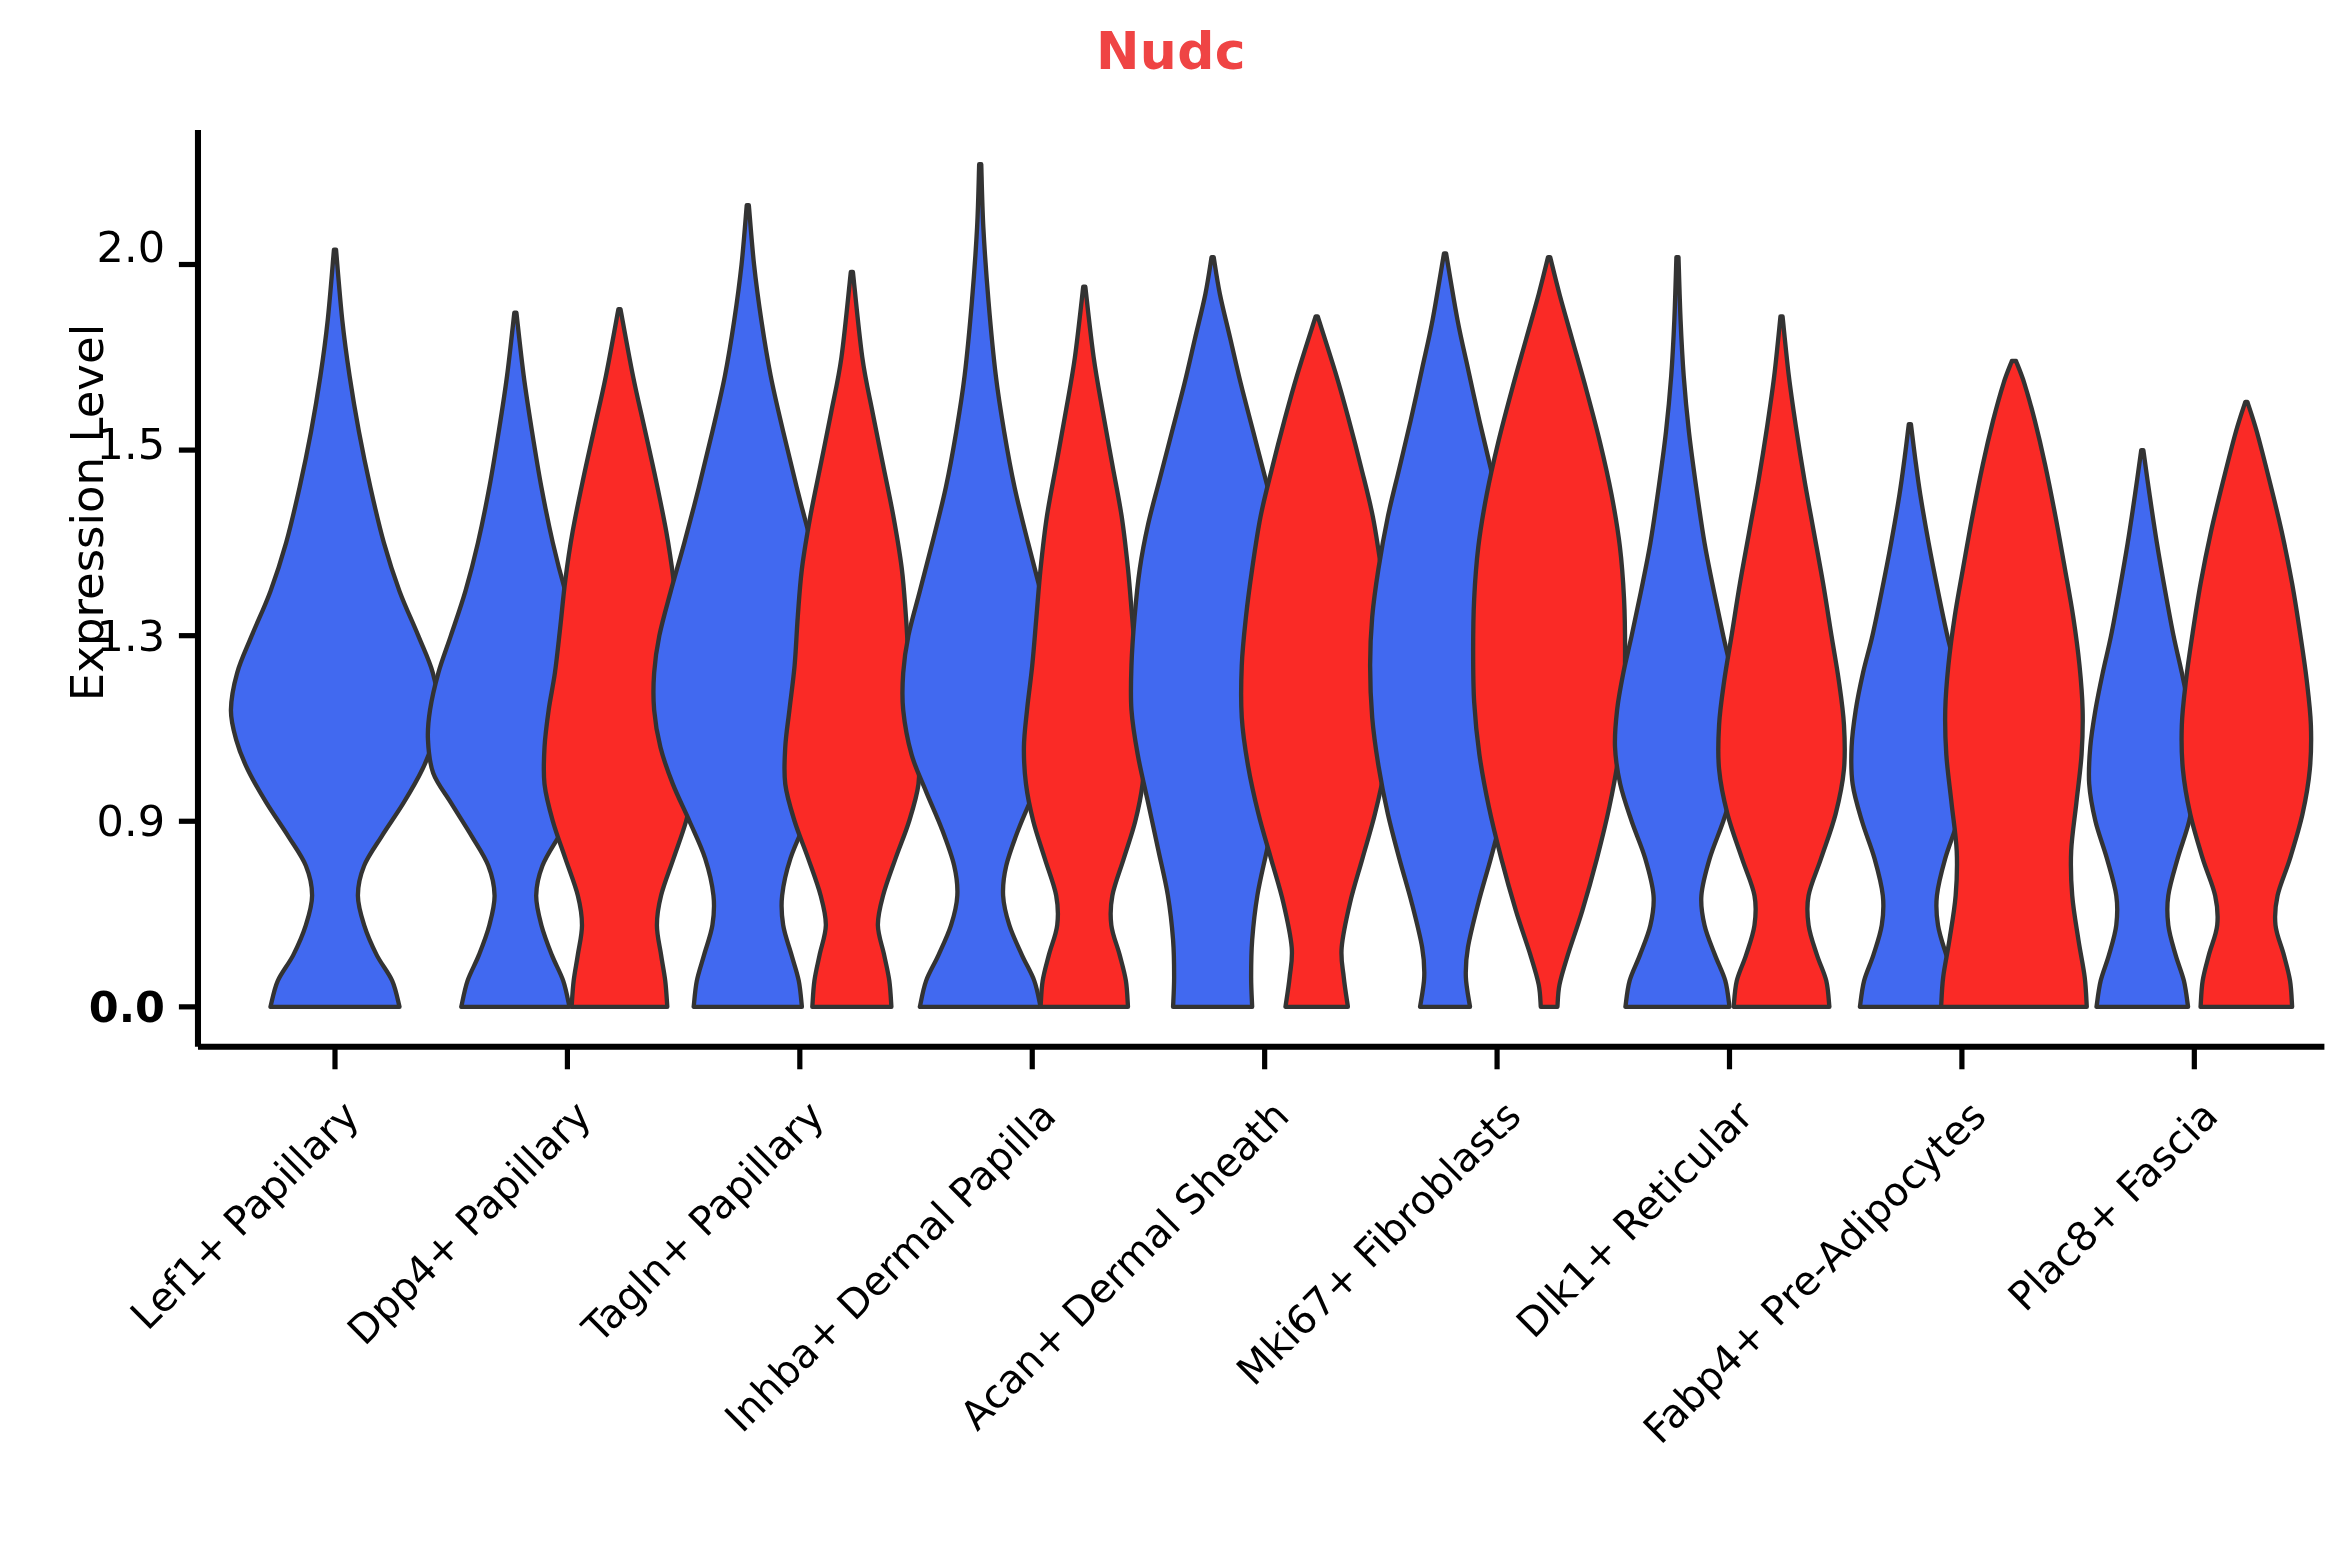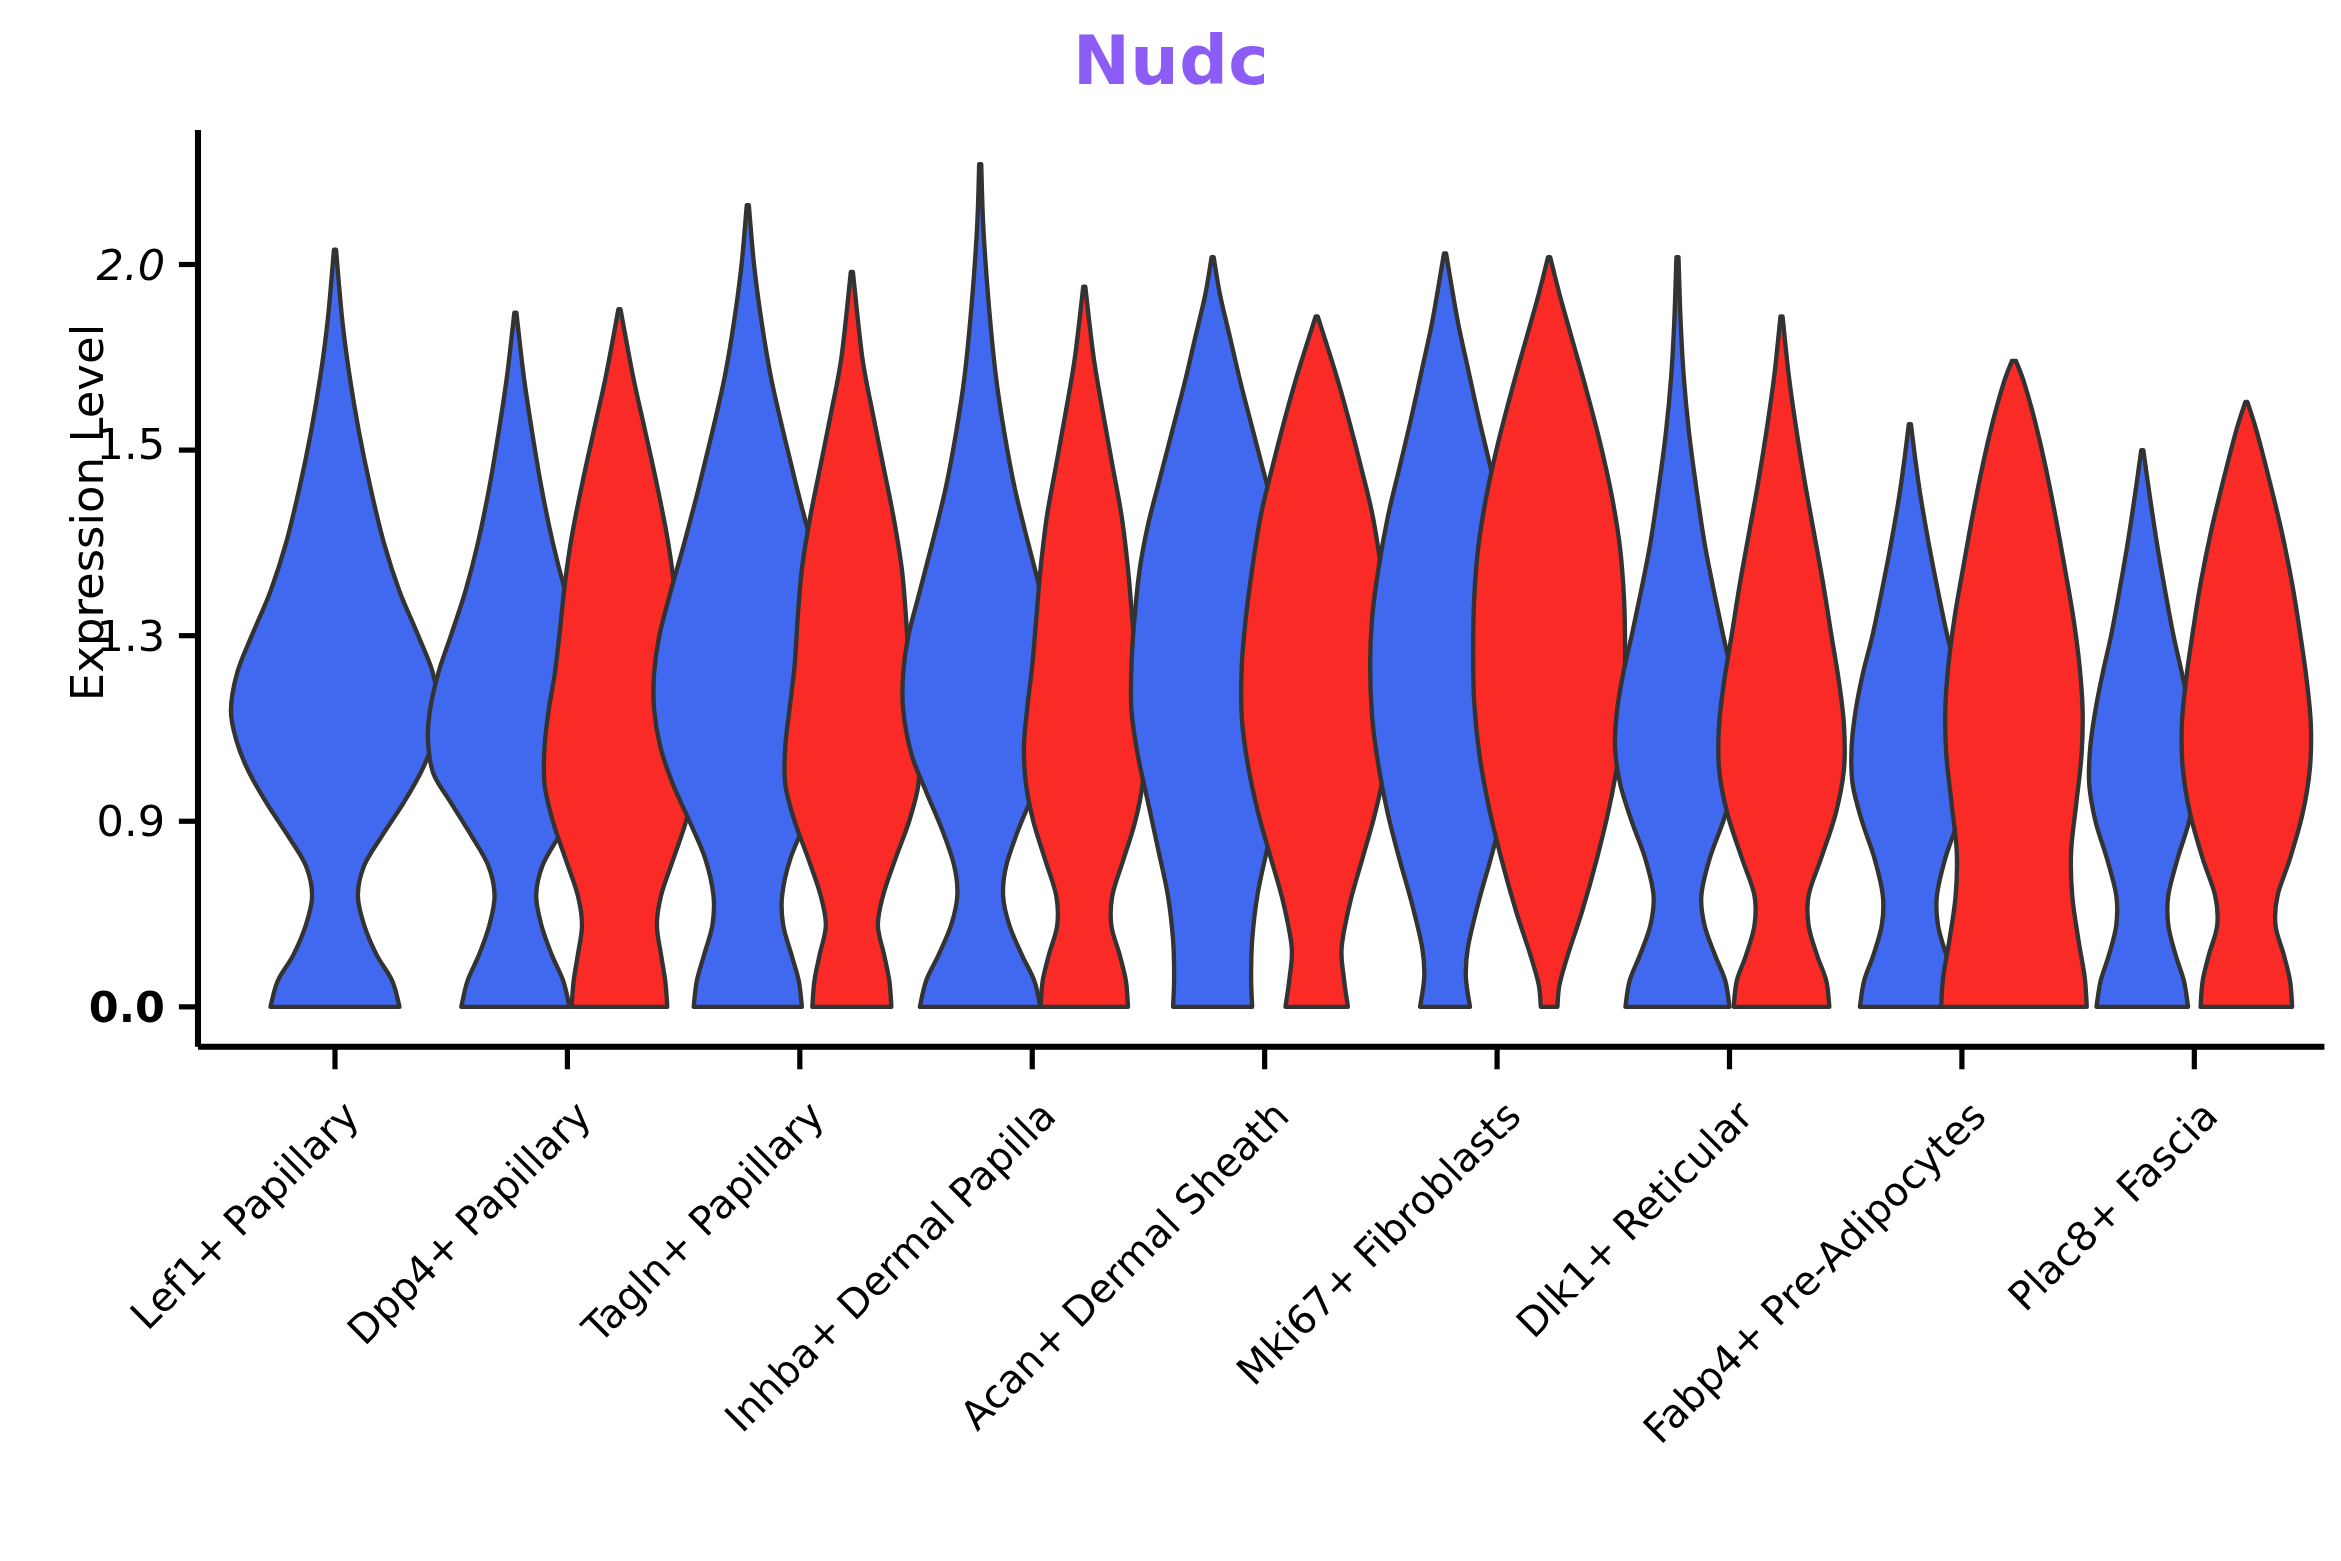--- a/index.html
+++ b/index.html
@@ -1,20 +1,20 @@
 <!DOCTYPE html>
 <html style="font-size:14px"><head>
 <meta charset="utf-8">
 <style>
   html,body{margin:0;padding:0;background:#ffffff;}
   body{width:2342px;height:1561px;font-family:"DejaVu Sans","Liberation Sans",sans-serif;}
   #root{position:relative;width:2342px;height:1561px;background:#fff;overflow:hidden;}
   #plot-title{
     position:absolute;left:0;top:21px;width:2342px;text-align:center;
-    font-size:68px;font-weight:bold;color:#8b5cf6;letter-spacing:0.4px;
+    font-size:52px;font-weight:bold;color:#ef4444;letter-spacing:0.4px;
   }
   #ylabel{
     position:absolute;left:-260px;top:486px;width:694px;text-align:center;
     transform:rotate(-90deg);transform-origin:center center;
     font-size:45px;color:#000;
   }
   .ytick-label{
     position:absolute;right:0;width:139px;text-align:right;
     font-size:43px;color:#000;transform:translateY(-50%);
   }
@@ -35,21 +35,21 @@
 
   <div id="plot-title">Nudc</div>
 
   <div id="ylabel">Expression Level</div>
 
   <div id="ytick-labels">
       <div class="ytick-label" style="top: 1007px; font-weight: bold;">0.0</div>
       <div class="ytick-label" style="top: 821px;">0.9</div>
       <div class="ytick-label" style="top: 636px;">1.3</div>
       <div class="ytick-label" style="top: 444px;">1.5</div>
-      <div class="ytick-label" style="top: 265px; font-style: italic;">2.0</div>
+      <div class="ytick-label" style="top: 247px;">2.0</div>
     </div>
 
   <svg id="axes-svg" width="2342" height="1561" viewBox="0 0 2700 1800">
     <g id="axes-group">
         <line x1="228" y1="150" x2="228" y2="1207" stroke="#000" stroke-width="7"></line>
         <line x1="228" y1="1207" x2="2680" y2="1207" stroke="#000" stroke-width="7"></line>
         <line x1="206" y1="1161" x2="228" y2="1161" stroke="#000" stroke-width="6"></line>
         <line x1="206" y1="947" x2="228" y2="947" stroke="#000" stroke-width="6"></line>
         <line x1="206" y1="733" x2="228" y2="733" stroke="#000" stroke-width="6"></line>
         <line x1="206" y1="519" x2="228" y2="519" stroke="#000" stroke-width="6"></line>

